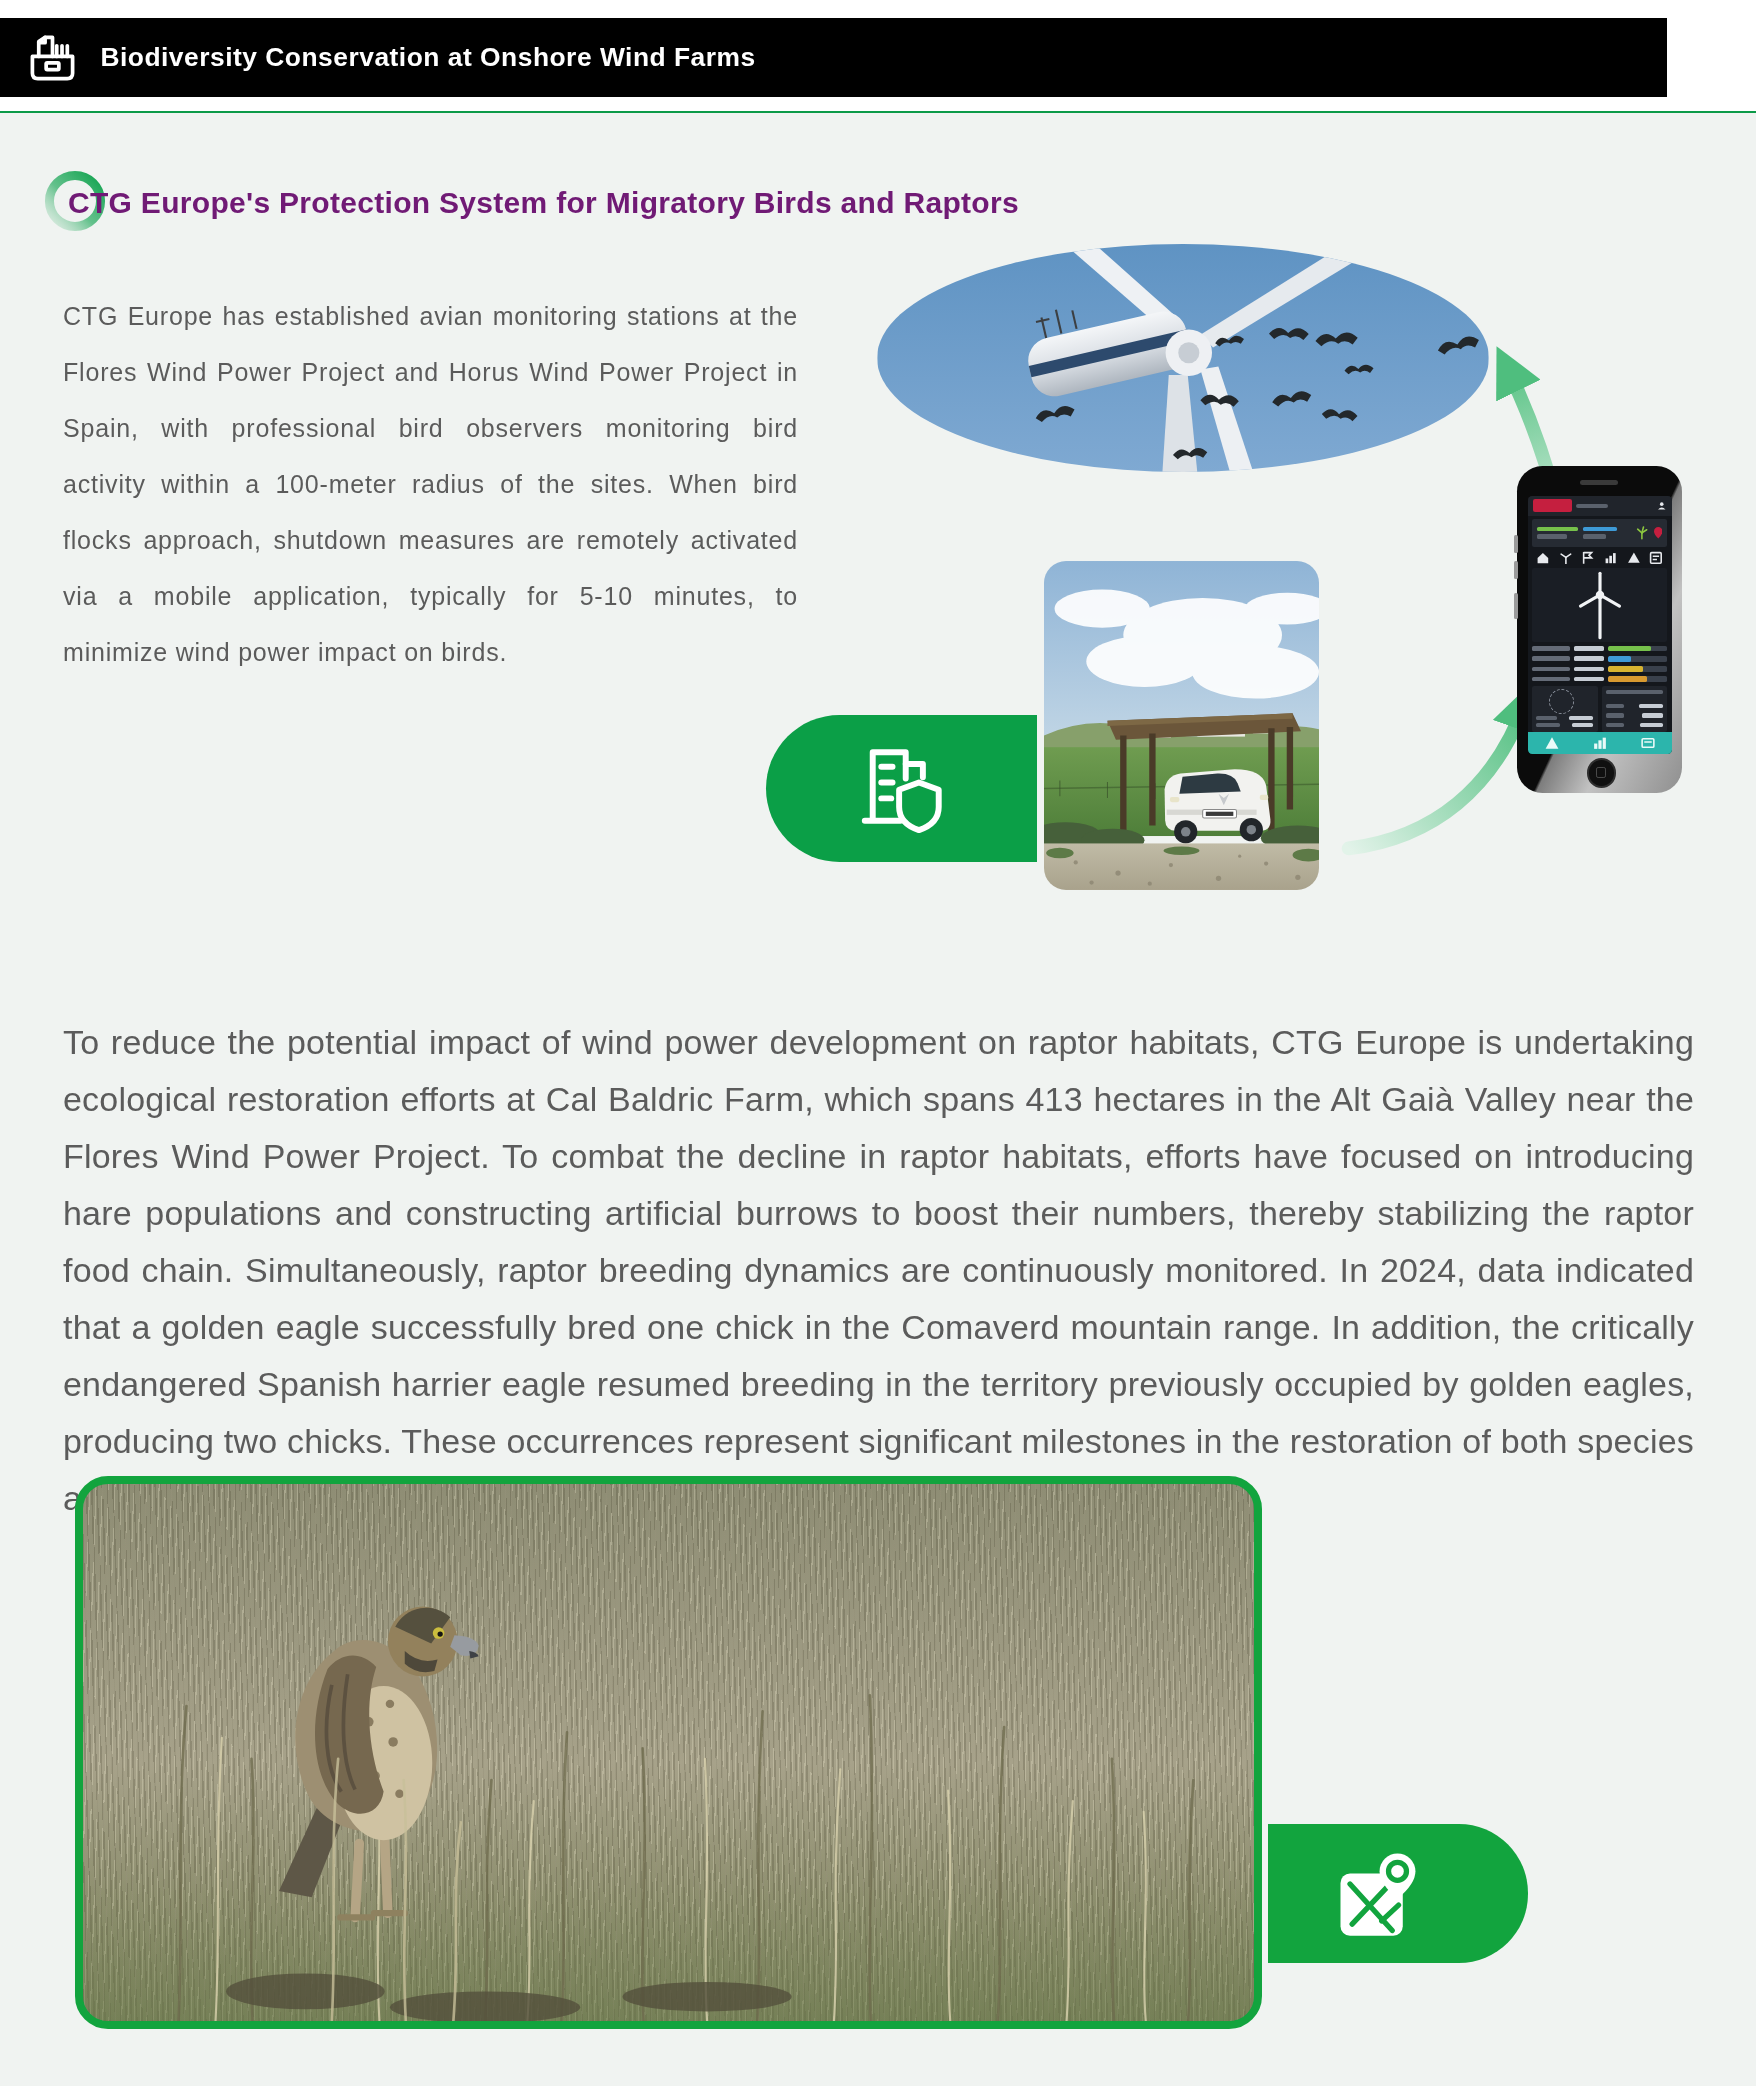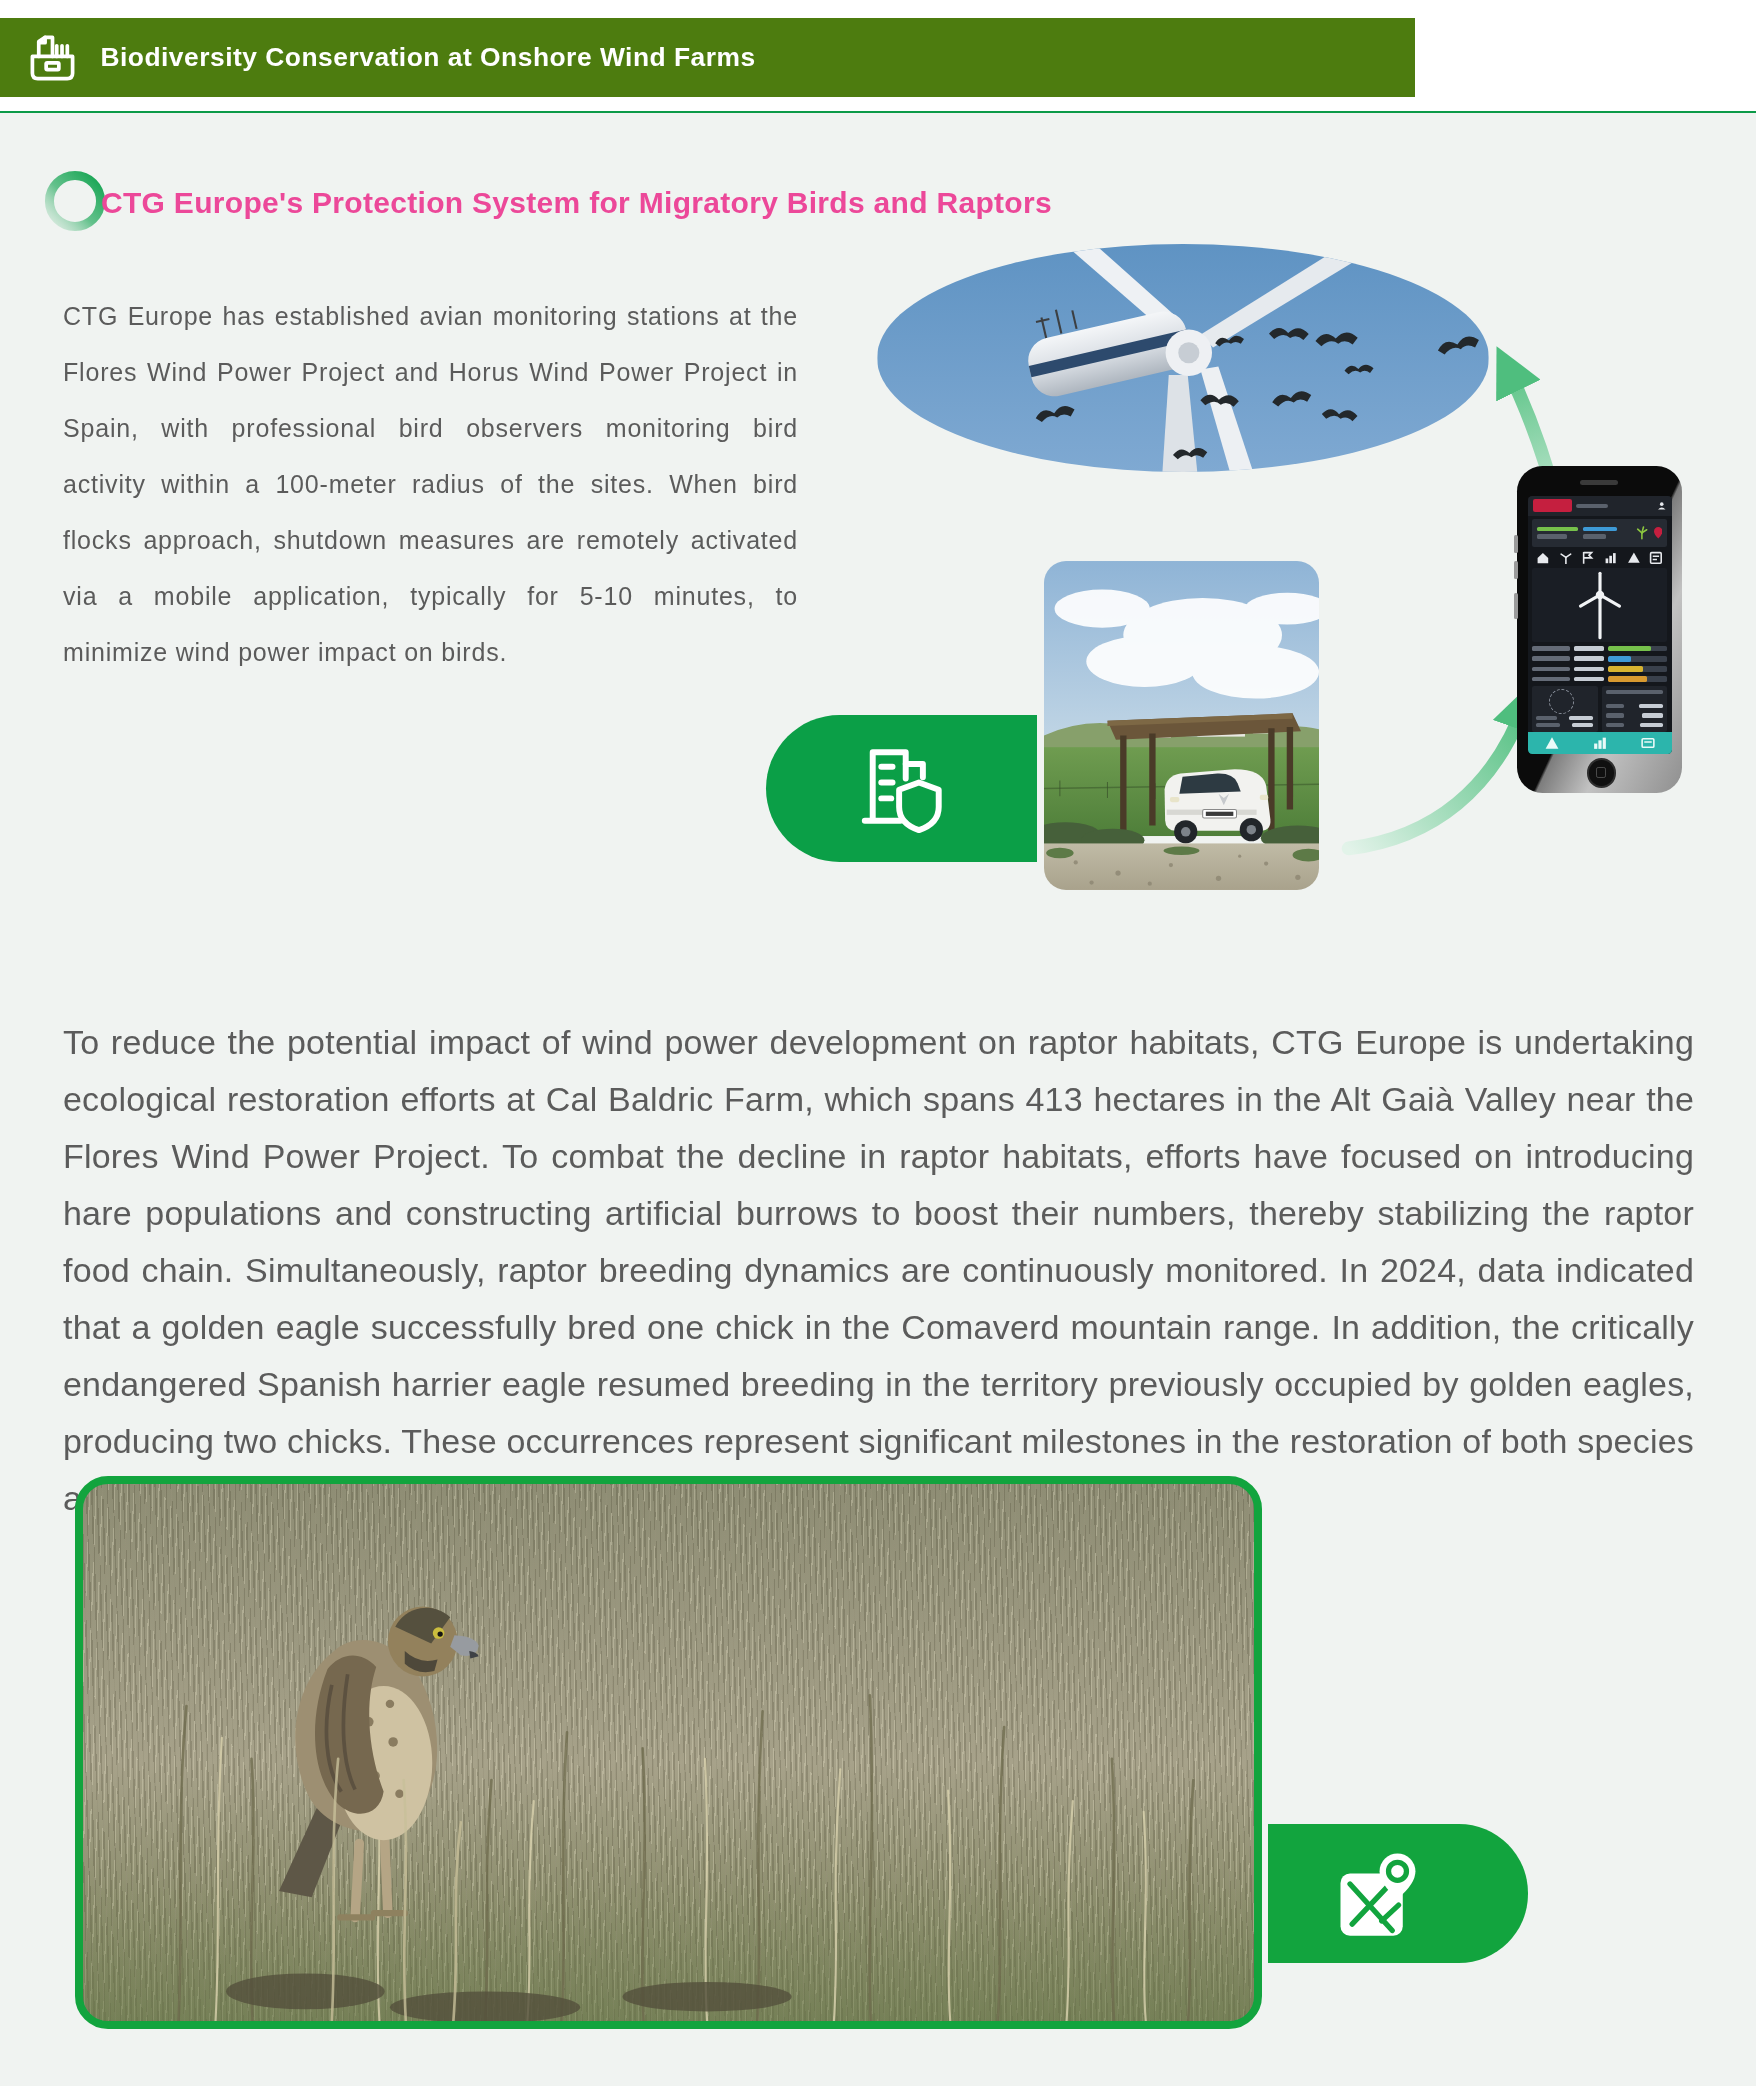--- a/index.html
+++ b/index.html
@@ -1,28 +1,28 @@
 <!DOCTYPE html>
 <html style="font-size:8.5px"><head>
 <meta charset="utf-8">
 <style>
   html,body{margin:0;padding:0;}
   body{font-family:"Liberation Sans", sans-serif; background:#ffffff;}
   .page{position:relative; width:1757px; height:2087px; background:#ffffff; overflow:hidden;}
   .content-bg{position:absolute; left:0; top:113px; width:1757px; height:1974px; background:#f0f3f1;}
 
   
-  .header-bar{position:absolute; left:0; top:17.5px; width:1415px; height:79px; background:#4d7c0f; display:flex; align-items:center;}
+  .header-bar{position:absolute; left:0; top:17.5px; width:1667px; height:79px; background:#000000; display:flex; align-items:center;}
   .header-icon{margin-left:25.4px; width:55px; height:55px; flex:0 0 auto;}
   .header-title{margin-left:20px; color:#ffffff; font-size:26.4px; font-weight:700; letter-spacing:0.5px;}
   .header-rule{position:absolute; left:0; top:111px; width:1757px; height:2.1px; background:#0c9a48;}
 
   
   .ring{position:absolute; left:42px; top:168px; width:66px; height:66px;}
-  .section-title{position:absolute; left:68px; top:186px; width:1375px; color:#ec4899; font-size:30px; font-weight:600; letter-spacing:0.3px;margin-left:33px;}
+  .section-title{position:absolute; left:68px; top:186px; width:1375px; color:#701a75; font-size:30px; font-weight:600; letter-spacing:0.3px;}
 
   
   .para{position:absolute; color:#5b5b5b; text-align:justify;}
   .para-1{left:63px; top:288px; width:735px; font-size:25px; line-height:56px; letter-spacing:0.8px;}
   .para-2{left:63px; top:1014px; width:1631px; font-size:34px; line-height:57px; letter-spacing:0.2px;}
 
   
   .ellipse-photo{position:absolute; left:877px; top:244px; width:612px; height:228px; border-radius:50%; overflow:hidden;}
   .ellipse-photo svg{display:block;}
 

